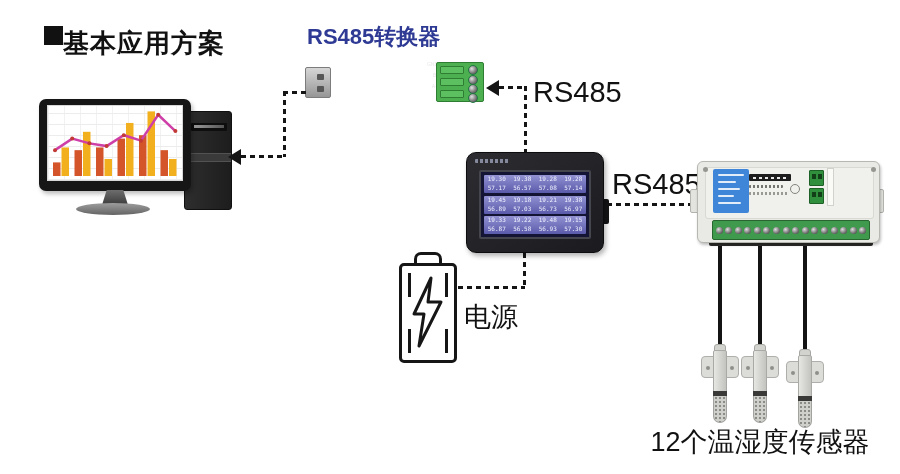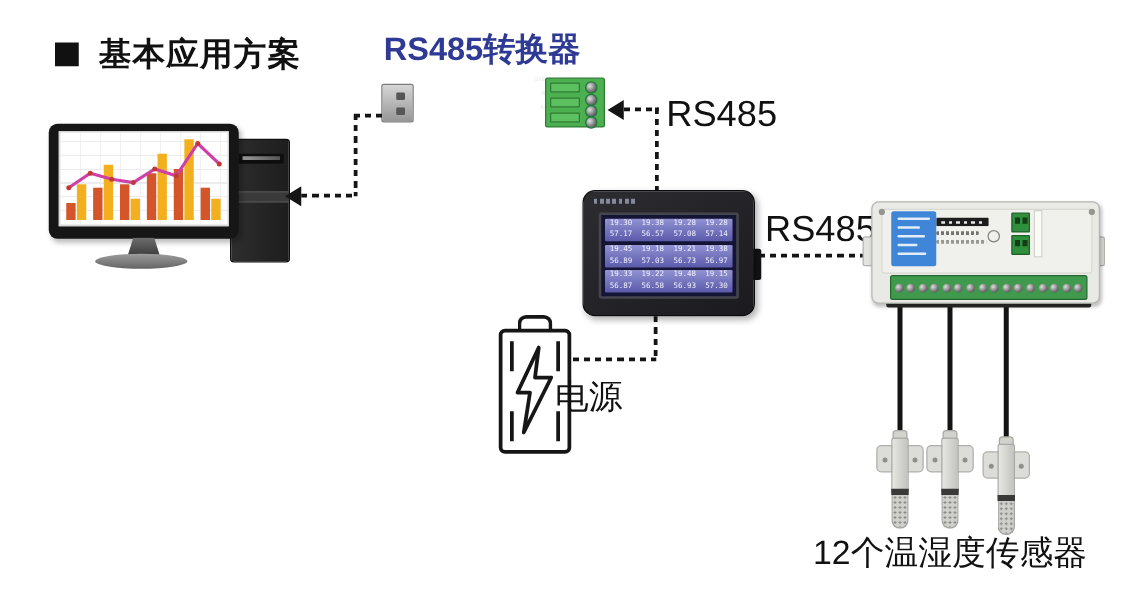--- a/index.html
+++ b/index.html
@@ -3,24 +3,24 @@
 <meta charset="utf-8">
 <style>
   * { margin:0; padding:0; box-sizing:border-box; }
   html,body { background:#ffffff; }
   body { font-family:"Liberation Sans","DejaVu Sans",sans-serif; }
   #stage { position:relative; width:900px; height:474px; background:#fff; overflow:hidden; }
 
   .abs { position:absolute; }
 
   
-  .title-row { left:44px; top:26px; display:flex; align-items:center; gap:16px; }
+  .title-row { left:44px; top:26px; display:flex; }
   .title-bullet { width:19px; height:19px; background:#111; }
   .title-text { font-size:26px; font-weight:bold; color:#111; letter-spacing:1px; }
-  .converter-title { left:307px; top:22px; font-size:26px; font-weight:600; color:#2e3a94; }
+  .converter-title { left:307px; top:22px; font-size:22px; font-weight:600; color:#2e3a94; }
   .big-label { font-size:27px; color:#111; }
   .rs485-label { font-size:29px; color:#111; font-weight:500; }
 
   
   .dh { height:3px; background:repeating-linear-gradient(90deg,#151515 0 5px,transparent 5px 9px); }
   .dv { width:3px; background:repeating-linear-gradient(180deg,#151515 0 5px,transparent 5px 9px); }
   .arrow-left { width:0; height:0; border-top:8px solid transparent; border-bottom:8px solid transparent; border-right:13px solid #151515; }
 
   
   .tower { left:184px; top:111px; width:48px; height:99px; background:linear-gradient(90deg,#2e2e2e,#1d1d1d); border:1px solid #101010; border-radius:3px; }
@@ -56,21 +56,21 @@
   .recorder-brand { left:8px; top:6px; width:34px; height:4px; background:repeating-linear-gradient(90deg,#9aa0b8 0 3px,transparent 3px 5px); opacity:.8; border-radius:1px;}
   .recorder-screen { left:12px; top:17px; width:112px; height:69px; background:#141434; border:2px solid #45454d; border-radius:2px; display:flex; flex-direction:column; justify-content:space-between; padding:3px; }
   .screen-band { height:18px; background:linear-gradient(180deg,#9191d2,#5a5aab); border-radius:1px; display:grid; grid-template-columns:repeat(4,1fr); }
   .screen-cell { display:flex; flex-direction:column; align-items:center; justify-content:center; font-family:"DejaVu Sans Mono",monospace; font-size:6px; line-height:1.45; color:#f0f1ff; }
   .recorder-port { left:599px; top:199px; width:10px; height:25px; background:#141416; border-radius:2px; z-index:2;}
 
   
   .battery-cap { left:414px; top:252px; width:28px; height:13px; border:3.5px solid #161616; border-bottom:none; border-radius:7px 7px 0 0; }
   .battery-body { left:399px; top:263px; width:58px; height:100px; border:3.5px solid #161616; border-radius:5px; background:#fff; }
   .battery-tick { position:absolute; width:3px; height:24px; background:#161616; }
-  .power-caption { left:444px; top:299px;font-family:Liberation Serif, serif; }
+  .power-caption { left:464px; top:299px;font-family:Liberation Serif, serif; }
   .supply-caption { left:341px; top:390px; }
 
   
   .module-ear { width:9px; height:24px; background:#e3e3df; border:1px solid #b4b4af; border-radius:2px; }
   .module { left:697px; top:161px; width:183px; height:82px; background:#e9e9e5; border:1px solid #b7b7b2; border-radius:6px; box-shadow:1px 2px 3px rgba(0,0,0,.25); z-index:2;}
   .module-panel { left:7px; top:5px; width:169px; height:52px; background:#f0f0ec; border:1px solid #d9d9d3; border-radius:3px; }
   .module-bluelabel { left:15px; top:7px; width:36px; height:44px; background:#3f86d8; border-radius:2px; padding:5px 5px; display:flex; flex-direction:column; gap:5px;}
   .module-bluelabel i { display:block; height:2px; background:#fff; opacity:.85; border-radius:1px;}
   .module-brandbar { left:51px; top:12px; width:42px; height:7px; background:#1d1d1d; border-radius:1px; background-image:repeating-linear-gradient(90deg,#e8e8e8 0 3px,transparent 3px 6px); background-size:80% 2px; background-repeat:no-repeat; background-position:4px 2.5px; background-color:#1d1d1d;}
   .module-textline { position:absolute; height:3px; background:repeating-linear-gradient(90deg,#74746e 0 2px,transparent 2px 4px); border-radius:1px;}

